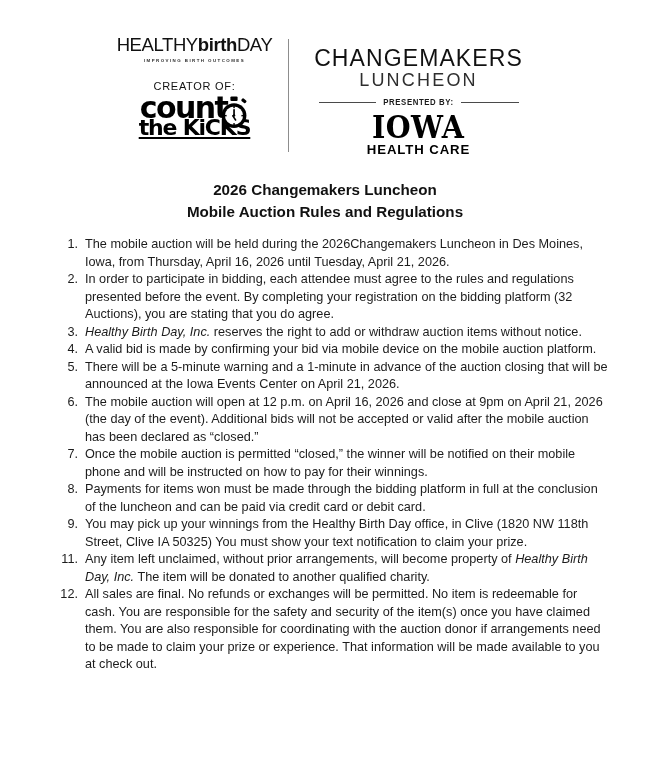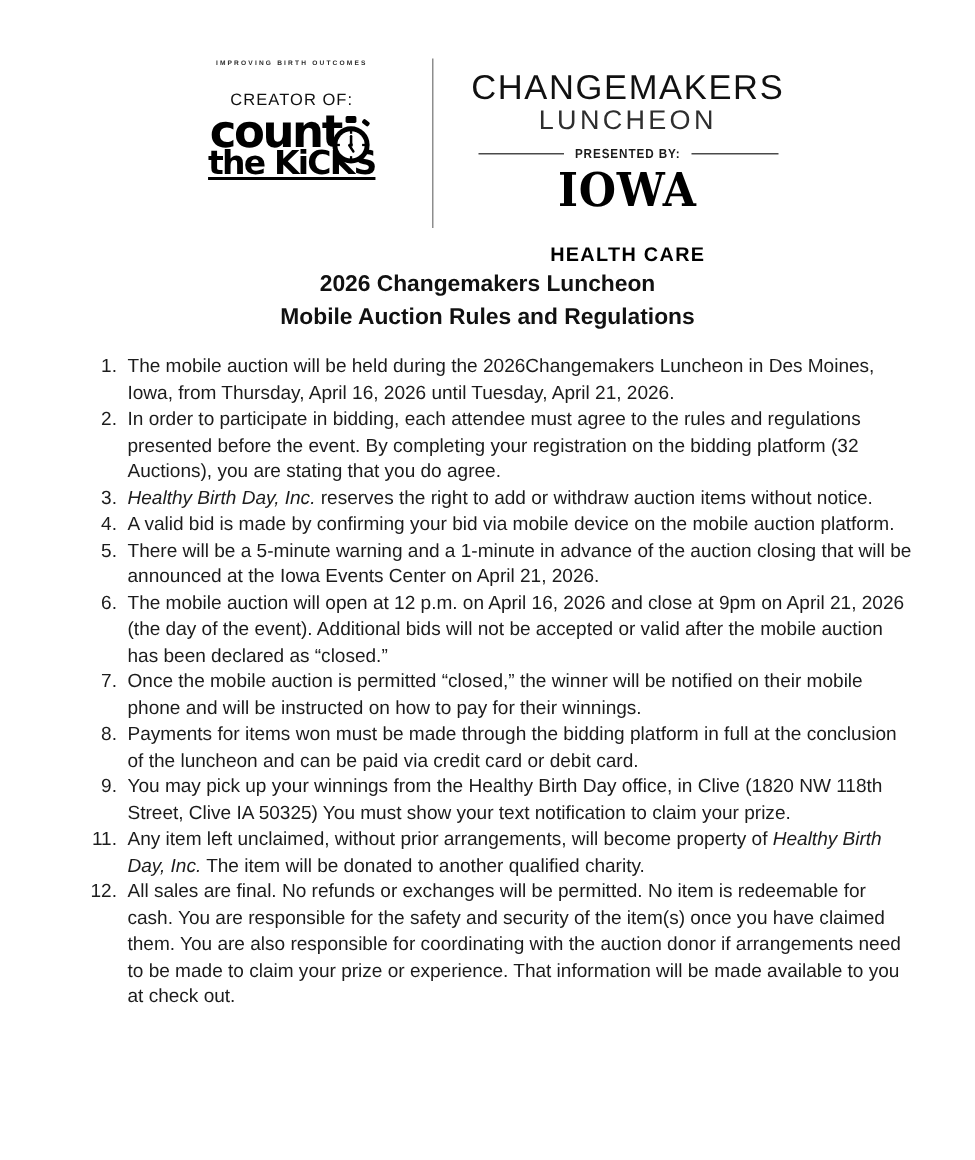--- a/index.html
+++ b/index.html
@@ -172,21 +172,21 @@
     margin-top: 5px;
     color: #000;
     transform: scaleX(0.92);
   }
   .iowa-health {
     font-family: "Liberation Sans", sans-serif;
     font-weight: 700;
     font-size: 13.2px;
     letter-spacing: 0.9px;
     line-height: 1;
-    margin-top: 20px;
+    margin-top: 0;
     color: #000;
     white-space: nowrap;
   }
 
   
   .doc-title {
     position: absolute;
     left: 0;
     top: 179px;
     width: 650px;
@@ -228,20 +228,21 @@
   .rule-text i { font-style: italic; }
 </style>
 </head>
 <body>
 
 <div class="page">
 
   <div class="logo-lockup">
 
     <div class="logo-left">
+      <div class="hbd-wordmark"><span class="light">HEALTHY</span><span class="heavy">birth</span><span class="light">DAY</span></div>
       <div class="hbd-tagline">IMPROVING BIRTH OUTCOMES</div>
       <div class="creator-of">CREATOR OF:</div>
 
       <div class="ctk-block">
         <div class="ctk-words">
           <div class="ctk-line1">count</div>
           <div class="ctk-line2">the KiCKS</div>
         </div>
         <span class="stopwatch">
           <svg width="30" height="33" viewBox="0 0 30 33" aria-hidden="true">

